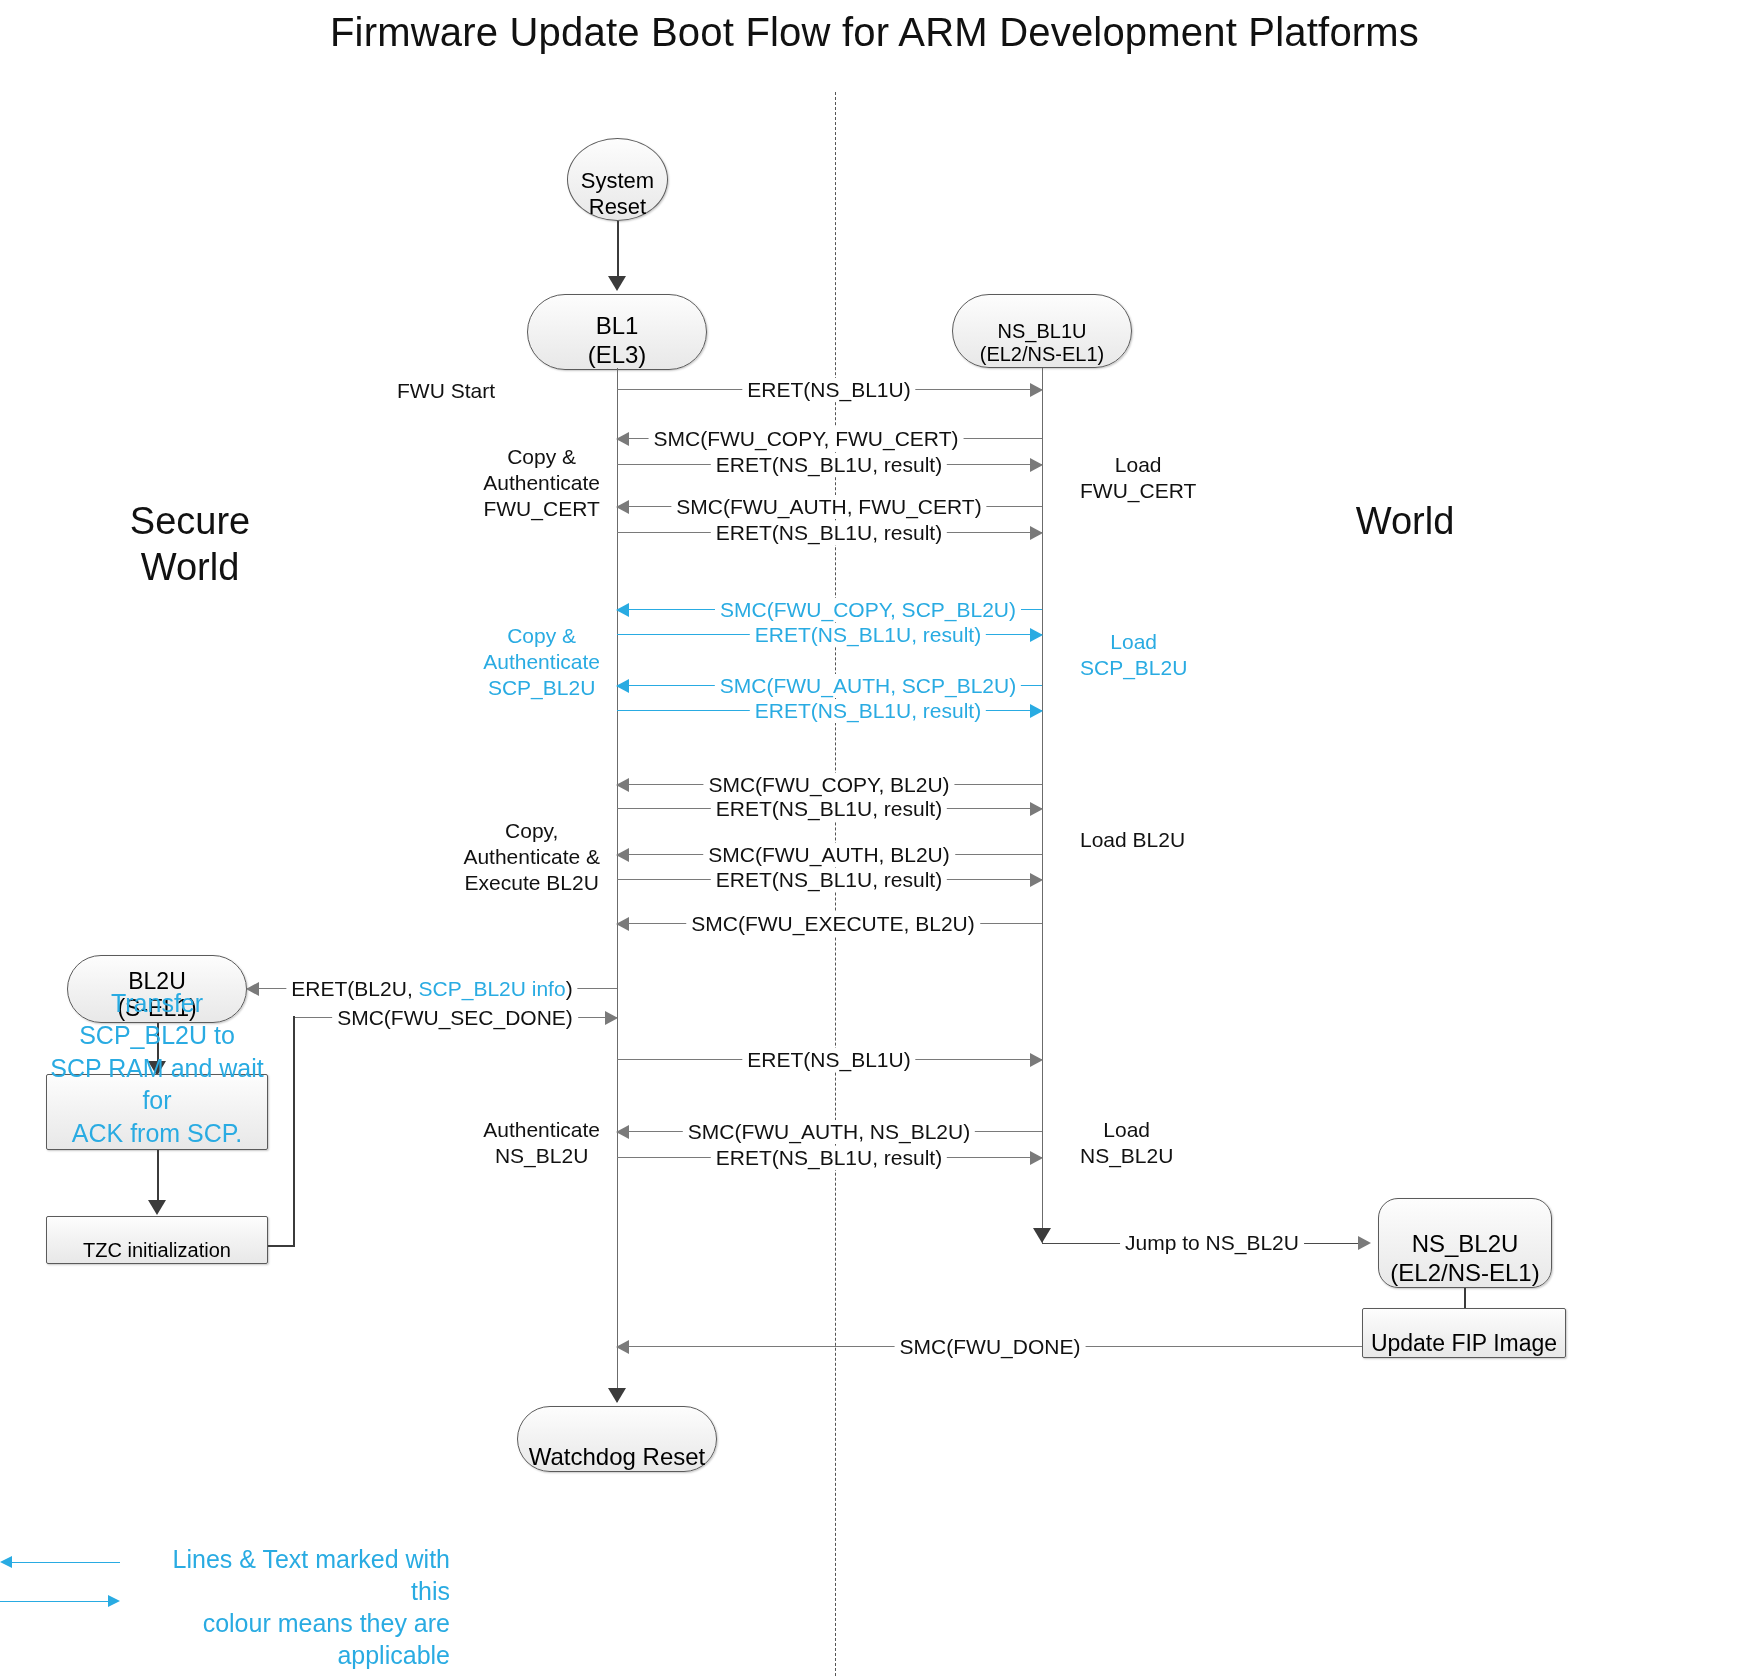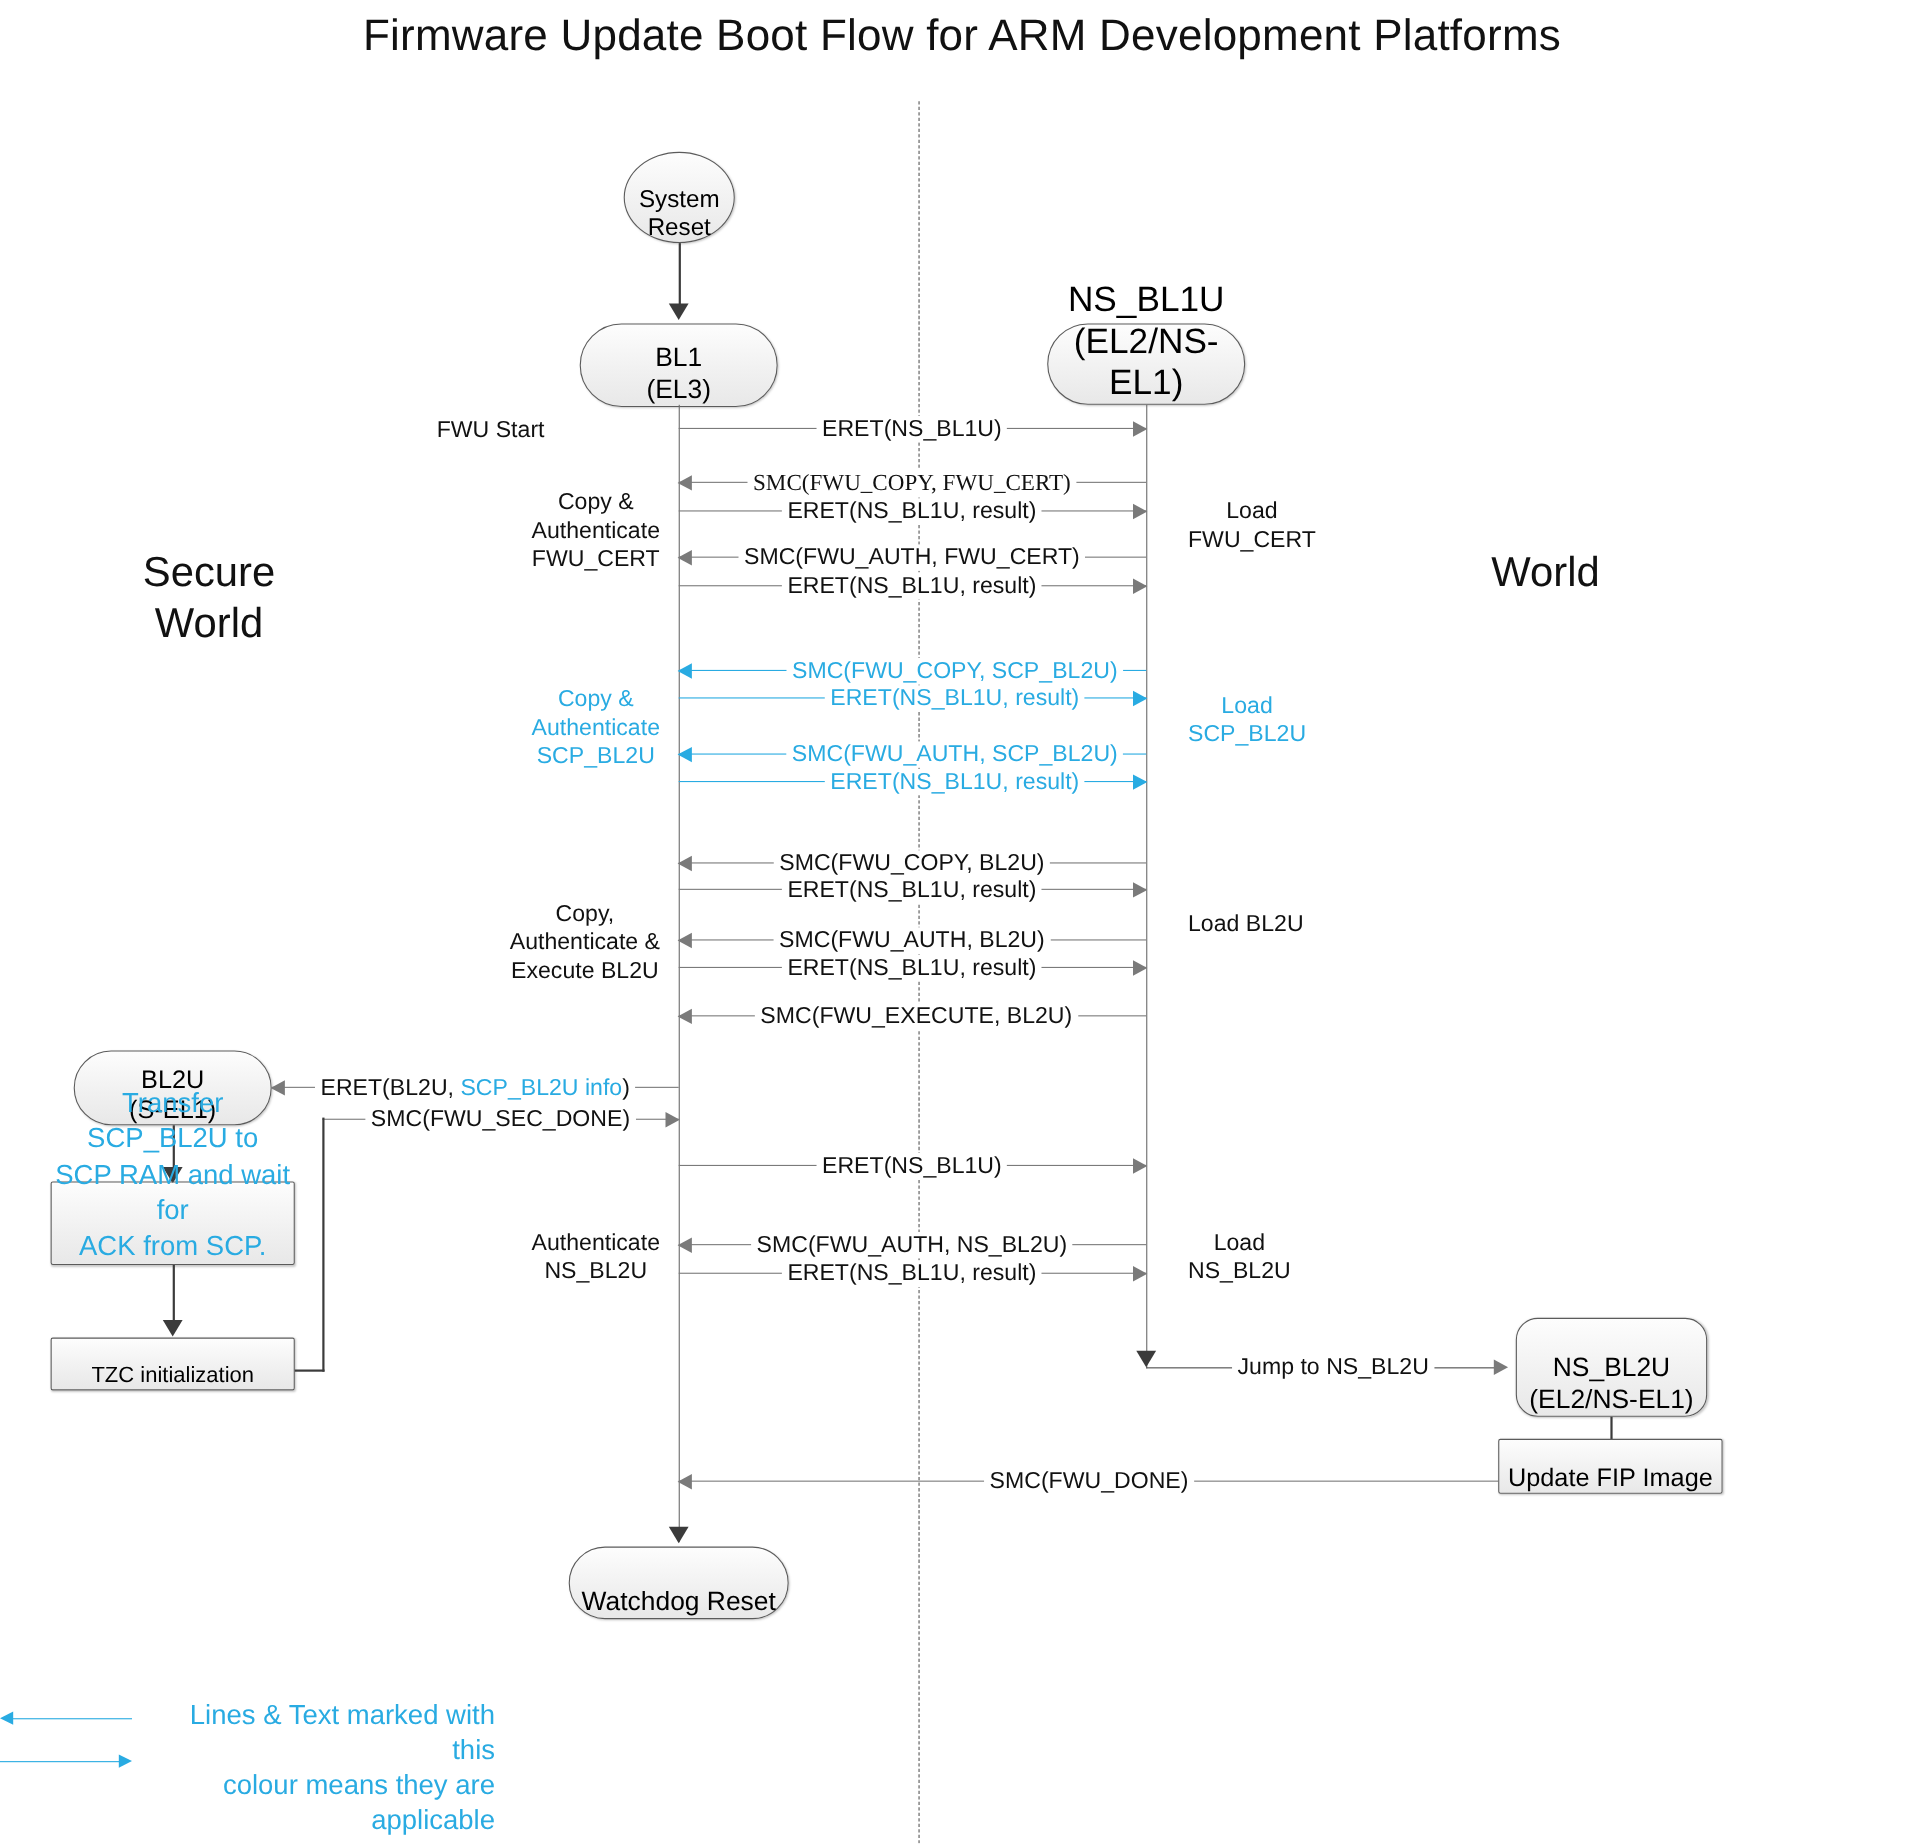--- a/index.html
+++ b/index.html
@@ -86,41 +86,41 @@
   <div class="vline" style="left:617px;top:221px;height:58px;"></div>
   <div class="arrowdown" style="left:608px;top:276px;"></div>
 
   <div class="node stadium" style="left:527px;top:294px;width:180px;height:76px;font-size:24px;">
     <div>
       <div>BL1</div>
       <div>(EL3)</div>
     </div>
   </div>
 
-  <div class="node stadium" style="left:952px;top:294px;width:180px;height:74px;font-size:32px;">
+  <div class="node stadium" style="left:952px;top:294px;width:180px;height:74px;font-size:20px;">
     <div>
       <div>NS_BL1U</div>
       <div>(EL2/NS-EL1)</div>
     </div>
   </div>
 
   <div class="lifeline" style="left:617px;top:368px;height:1034px;"></div>
   <div class="lifeline" style="left:1042px;top:368px;height:876px;"></div>
 
   <div class="msg" style="left:617px;top:380px;width:425px;">
     <div class="line"></div>
       <div class="cap r"></div>
   </div>
   <div class="msglbl" style="left:829px;top:390px;">ERET(NS_BL1U)</div>
 
   <div class="msg" style="left:617px;top:429px;width:425px;">
     <div class="line"></div>
       <div class="cap l"></div>
   </div>
-  <div class="msglbl" style="left:829px;top:439px;font-family:Liberation Serif, serif;">SMC(FWU_COPY, FWU_CERT)</div>
+  <div class="msglbl" style="left:806px;top:439px;">SMC(FWU_COPY, FWU_CERT)</div>
 
   <div class="msg" style="left:617px;top:455px;width:425px;">
     <div class="line"></div>
       <div class="cap r"></div>
   </div>
   <div class="msglbl" style="left:829px;top:465px;">ERET(NS_BL1U, result)</div>
 
   <div class="msg" style="left:617px;top:497px;width:425px;">
     <div class="line"></div>
       <div class="cap l"></div>

